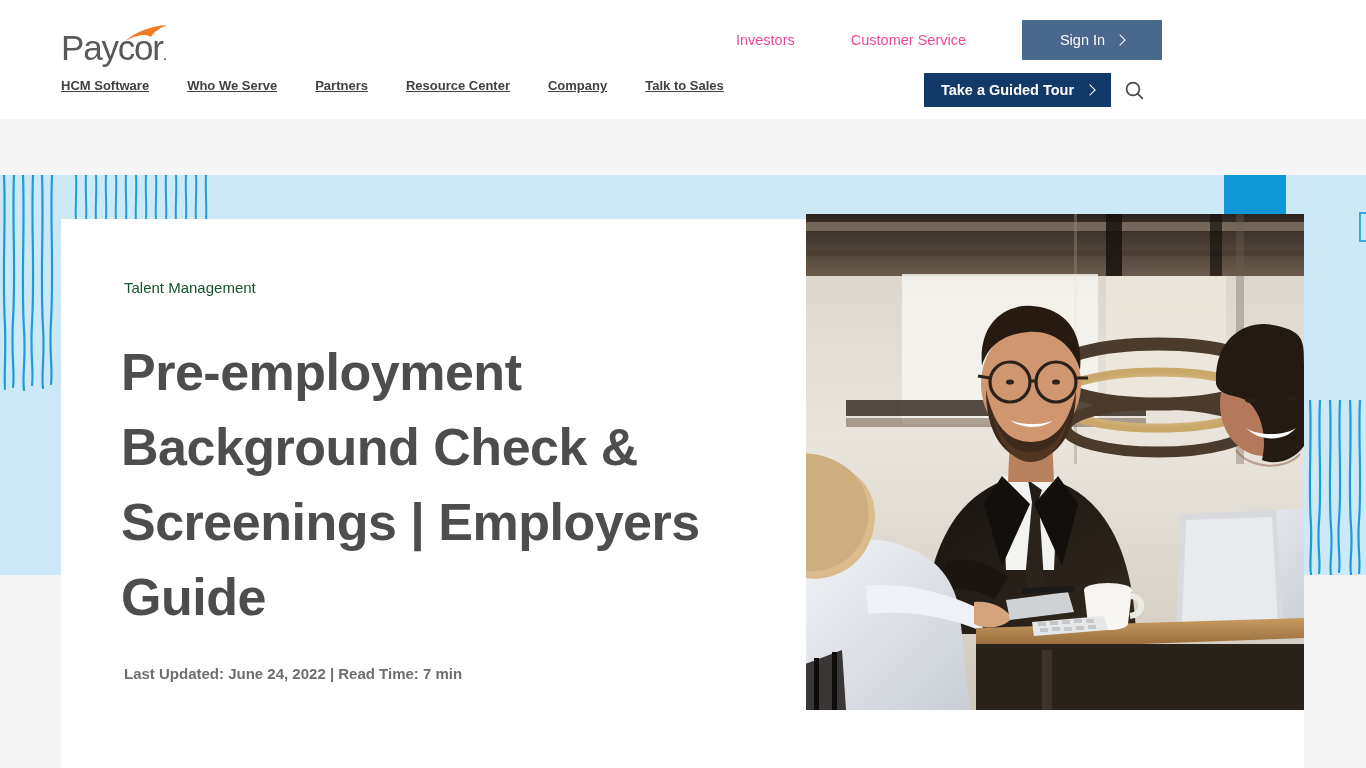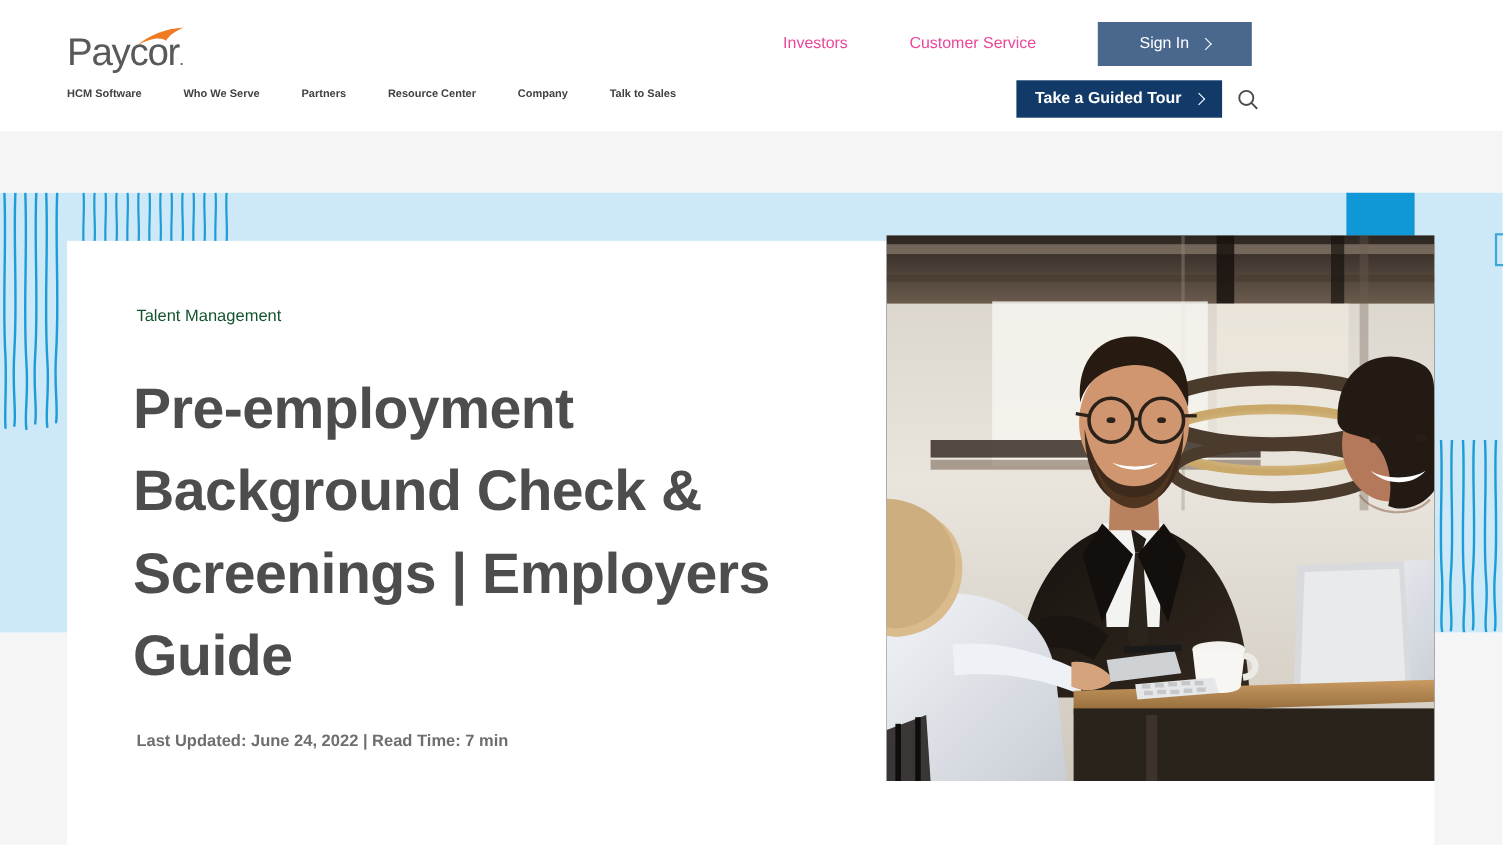--- a/index.html
+++ b/index.html
@@ -29,39 +29,40 @@
   .logo-swoosh {
     position:absolute; left:63px; top:-3px; width:44px; height:18px;
     overflow:visible;
   }
 
   .main-nav {
     position:absolute; left:61px; top:74px; height:24px;
     display:flex; align-items:center; gap:0;
   }
   .main-nav-item {
-    font-size:10px; font-weight:700; color:#414042;
+    font-size:13px; font-weight:700; color:#414042;
     margin-right:38px; white-space:nowrap; cursor:pointer;
     line-height:22px;
+    text-decoration:underline;
   }
   .main-nav-item:last-child { margin-right:4px; }
 
   .util-nav {
     position:absolute; right:0px; top:20px; height:40px;
     display:flex; align-items:center;
   }
   .util-link {
     font-size:14.5px; color:#ec4899; margin-right:56px;
     white-space:nowrap; cursor:pointer;
   }
   .signin-btn {
     width:140px; height:40px; background:#4a678d;
     display:flex; align-items:center; justify-content:center; gap:11px;
     color:#ffffff; font-size:14.5px; cursor:pointer;
-    margin-right:61px;
+    margin-right:37px;
   }
   .chev { display:inline-block; width:8px; height:8px; position:relative; }
   .chev:before {
     content:""; position:absolute; left:0; top:0;
     width:7px; height:7px;
     border-top:1.6px solid currentColor; border-right:1.6px solid currentColor;
     transform:rotate(45deg);
   }
 
   .tour-row {

